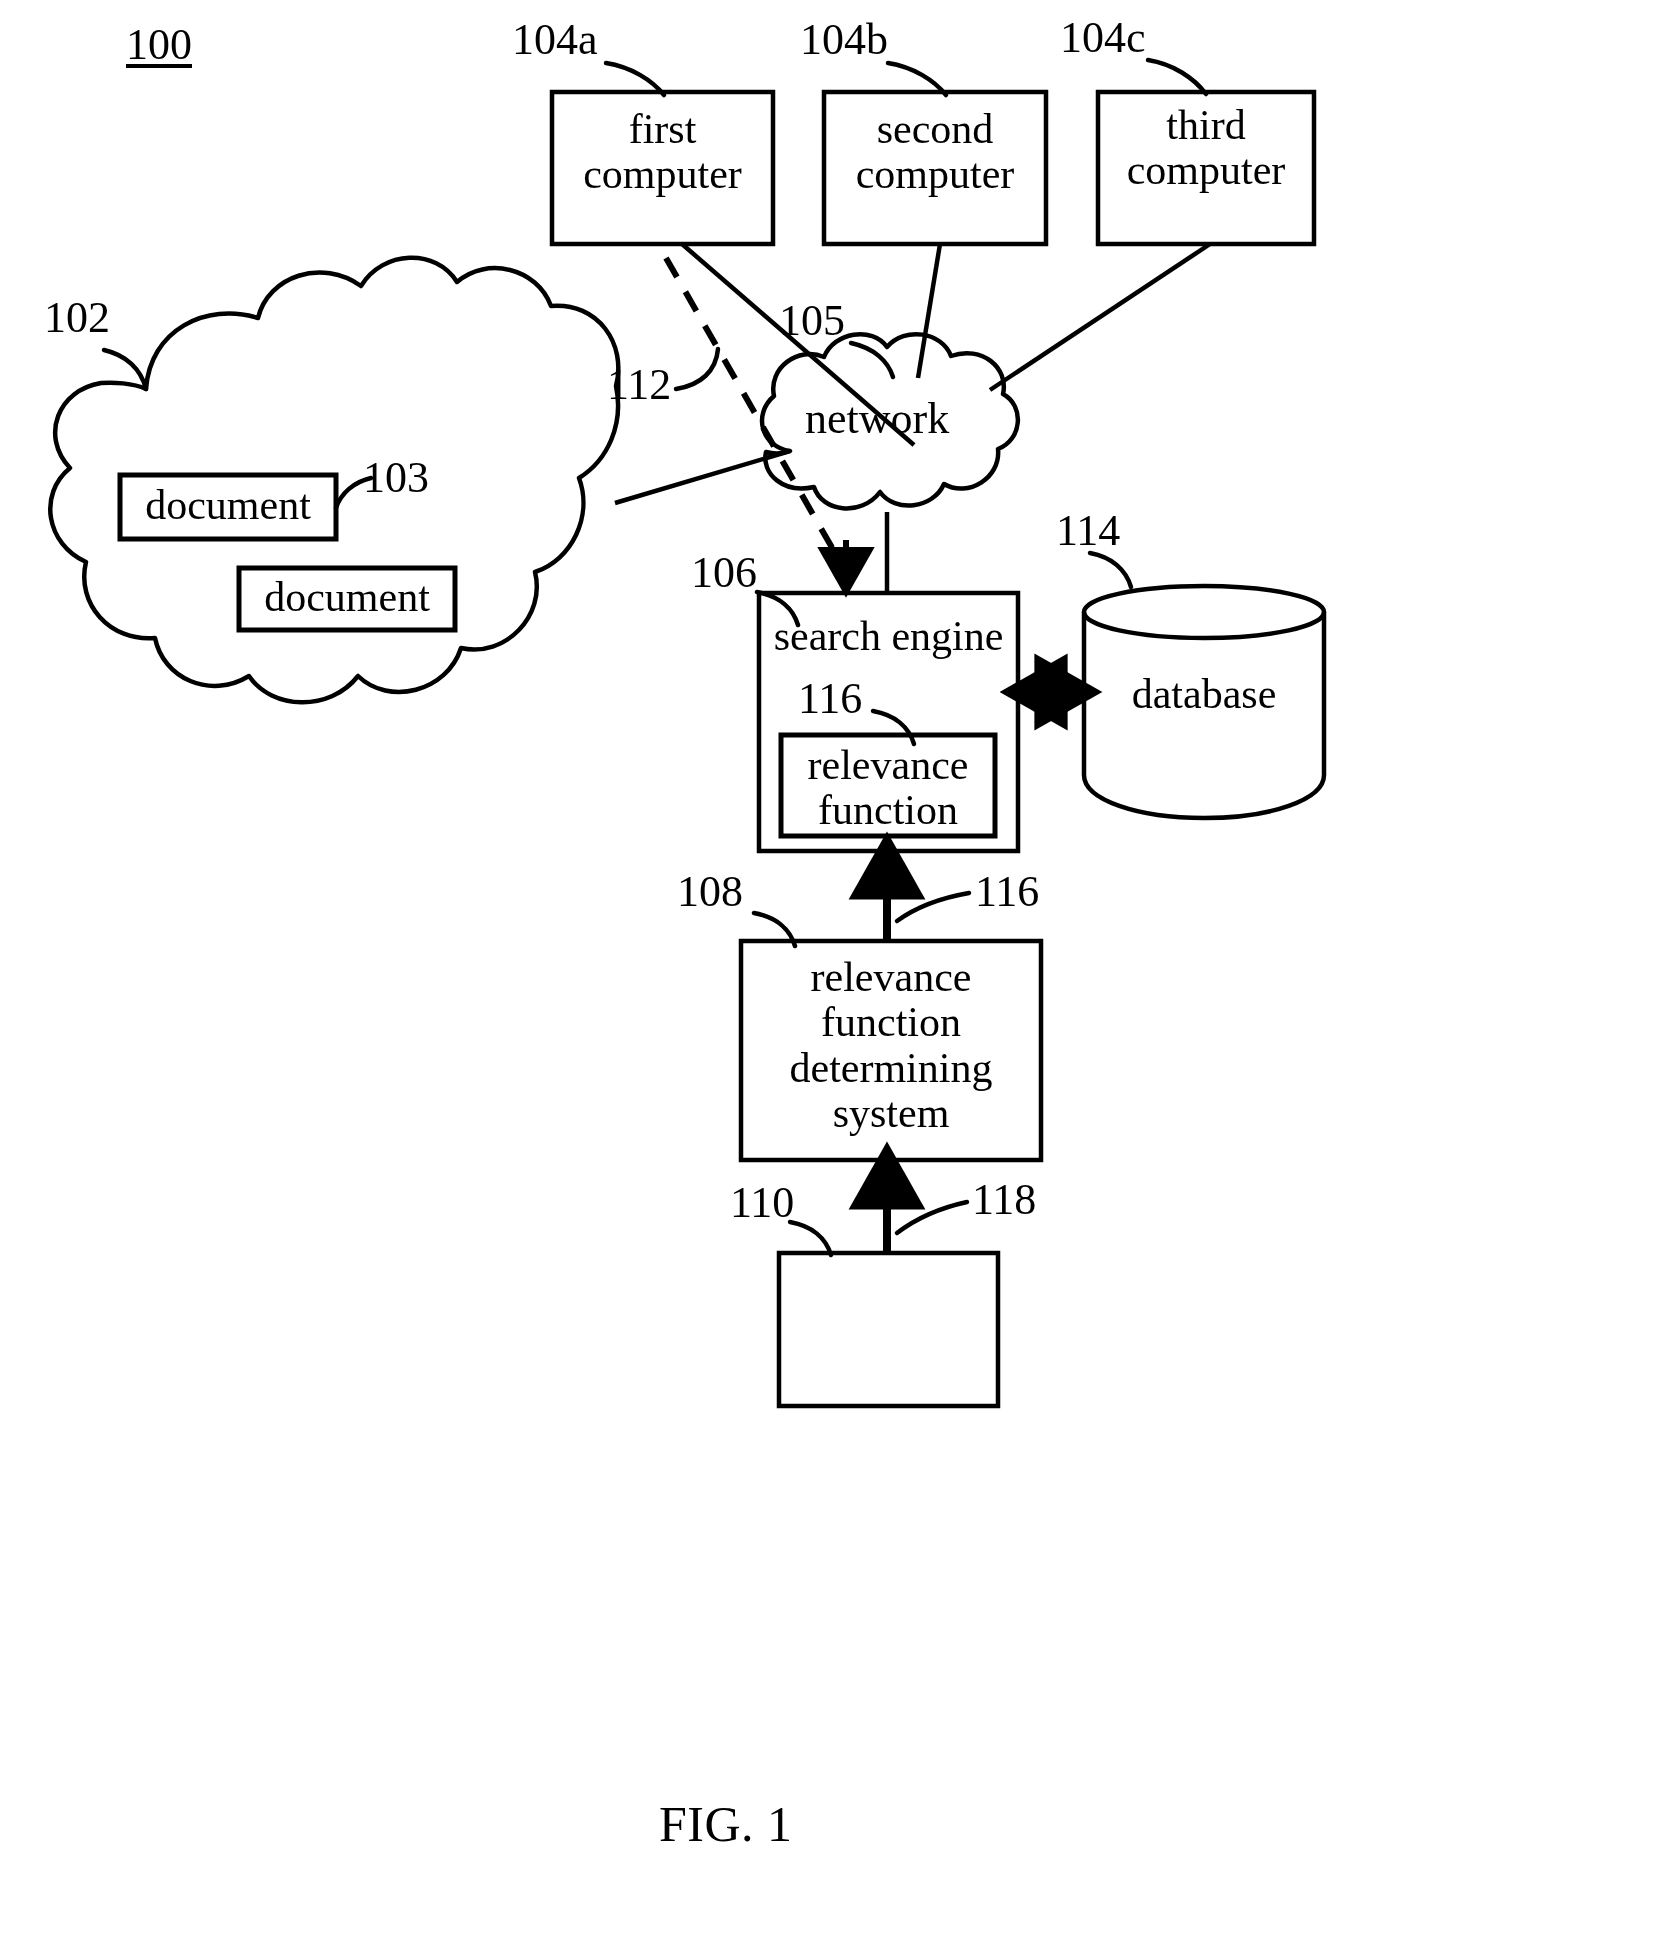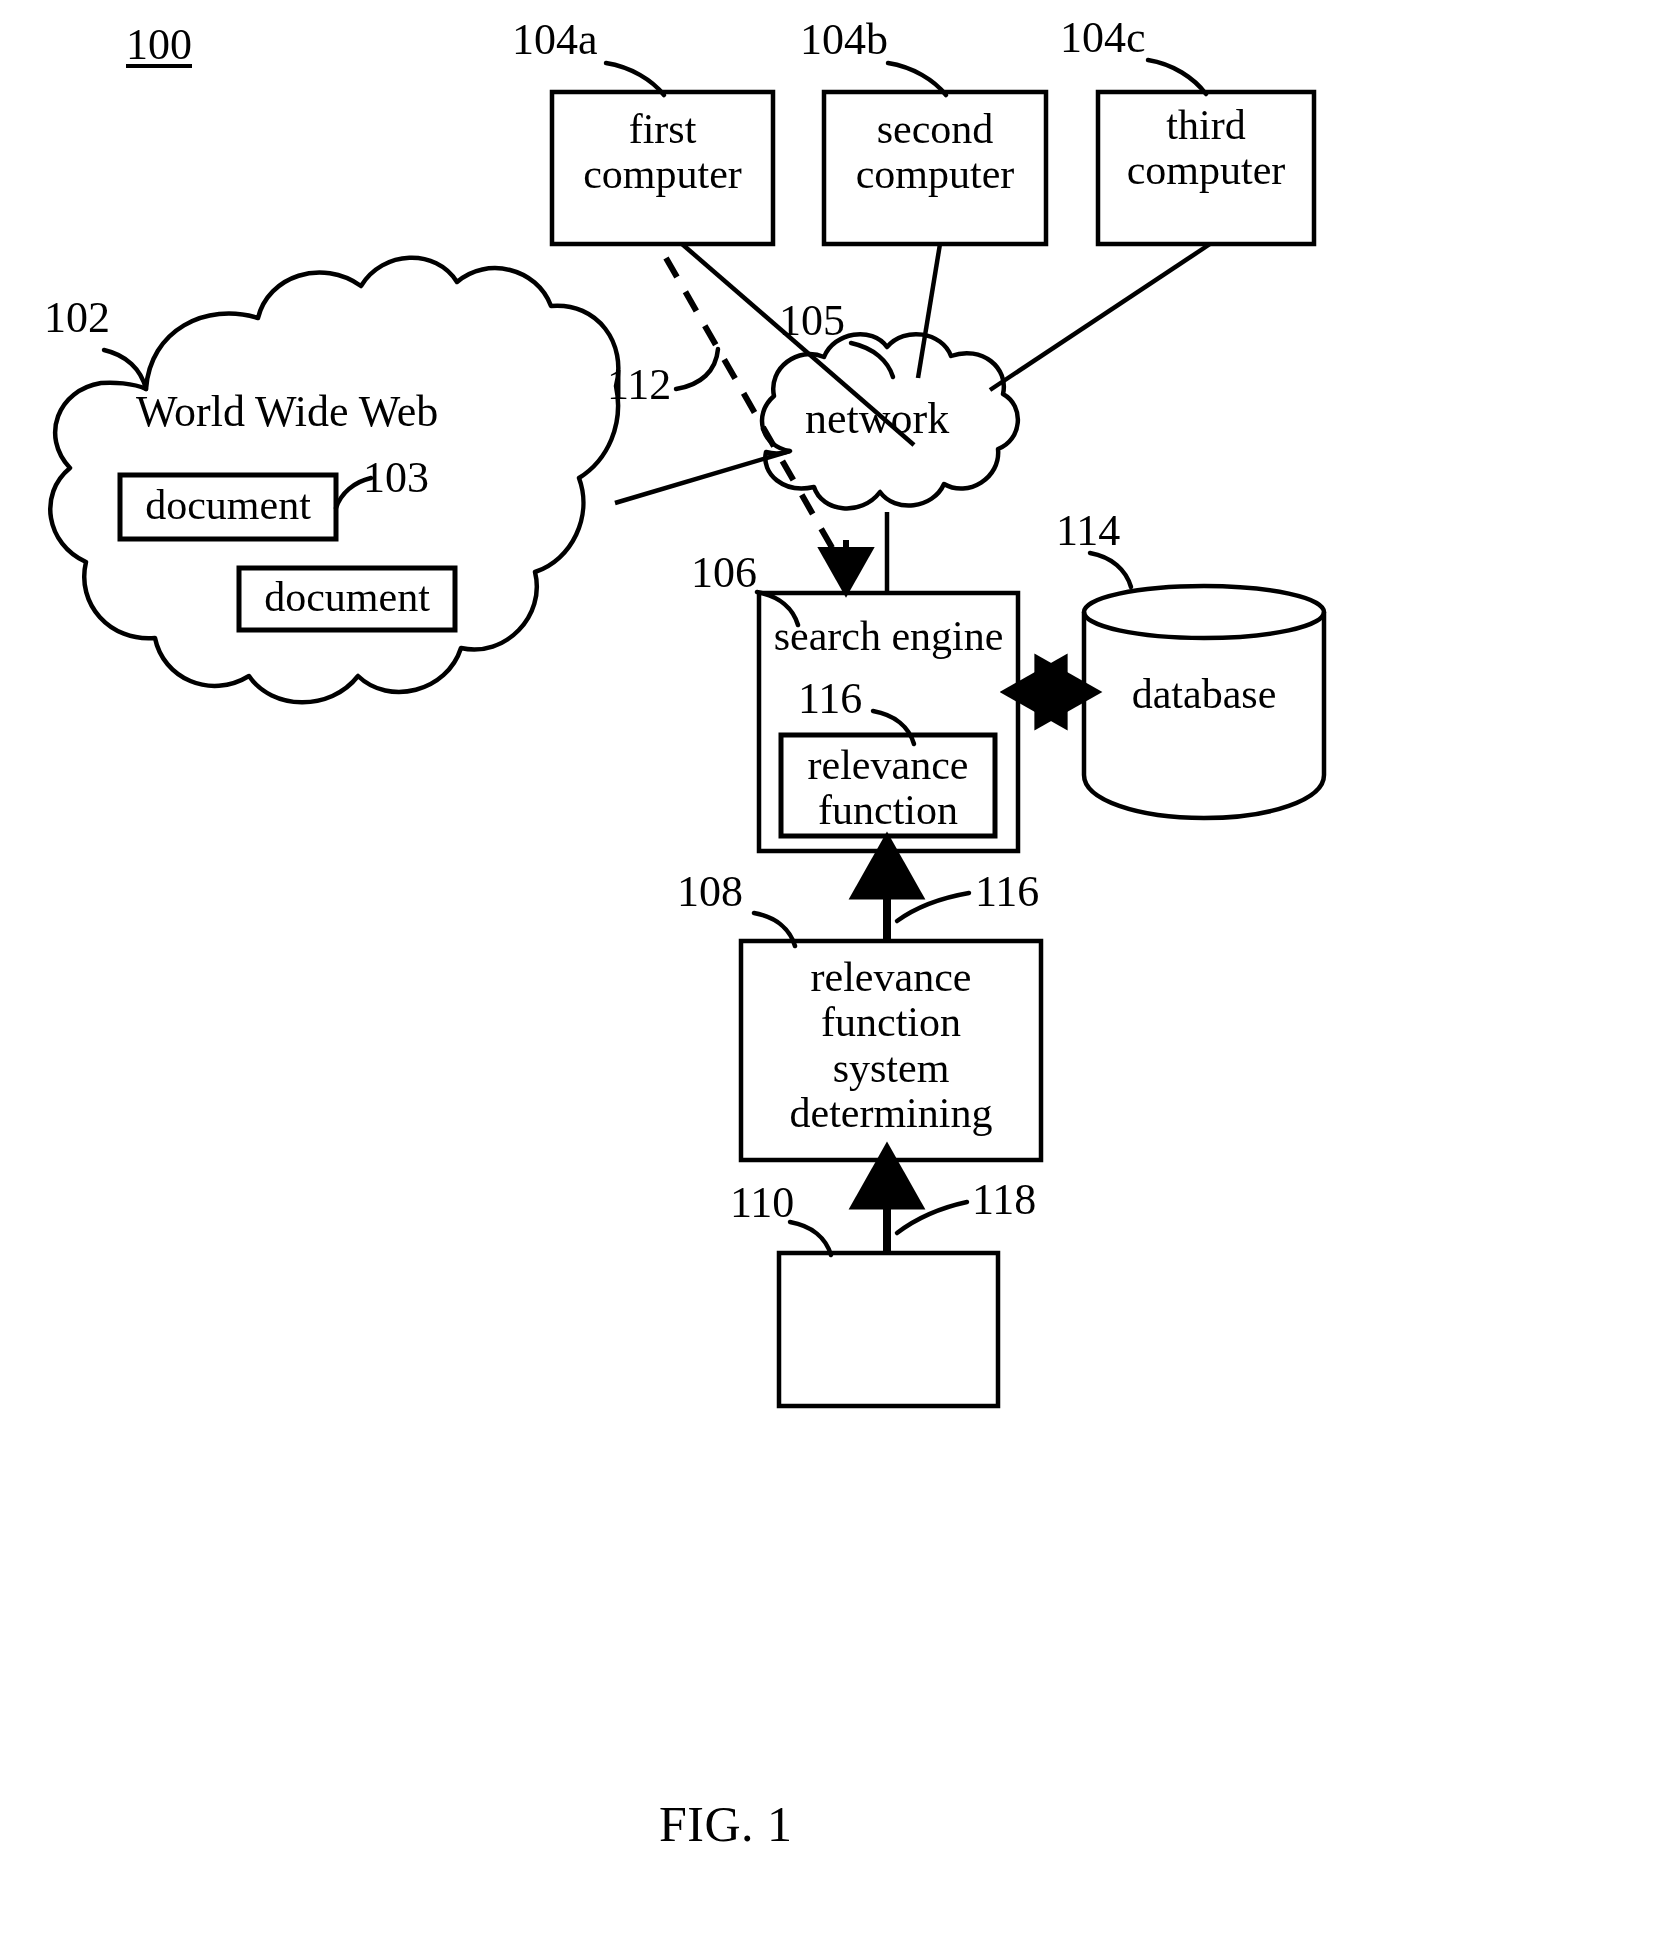--- a/index.html
+++ b/index.html
@@ -180,21 +180,20 @@
   <div class="boxtext" style="left:824px; top:107px; width:222px;">
     <div>second</div>
     <div>computer</div>
   </div>
   <div class="boxtext" style="left:1098px; top:91px; width:216px;margin-top:12px;">
     <div>third</div>
     <div>computer</div>
   </div>
 
   <div class="ref" style="left:44px; top:296px;">102</div>
-  <div class="lbl" style="left:136px; top:389px; font-size:44px;">World Wide Web</div>
 
   <div class="boxtext" style="left:120px; top:483px; width:216px;">document</div>
   <div class="ref" style="left:363px; top:456px;">103</div>
   <div class="boxtext" style="left:239px; top:575px; width:216px;">document</div>
 
   <div class="ref" style="left:779px; top:299px;">105</div>
   <div class="ref" style="left:607px; top:363px;">112</div>
   <div class="lbl" style="left:805px; top:396px;">network</div>
 
   <div class="ref" style="left:691px; top:551px;">106</div>
@@ -207,22 +206,22 @@
   </div>
 
   <div class="ref" style="left:1056px; top:509px;">114</div>
   <div class="boxtext" style="left:1084px; top:672px; width:240px;">database</div>
 
   <div class="ref" style="left:677px; top:870px;">108</div>
   <div class="ref" style="left:975px; top:870px;">116</div>
   <div class="boxtext" style="left:741px; top:955px; width:300px;">
     <div>relevance</div>
     <div>function</div>
+    <div>determining</div>
     <div>system</div>
-    <div>determining</div>
   </div>
 
   <div class="ref" style="left:730px; top:1181px;">110</div>
   <div class="ref" style="left:972px; top:1178px;">118</div>
 
   <div class="figcap" style="left:659px; top:1795px;">FIG. 1</div>
 
 </div>
 
 </body></html>

